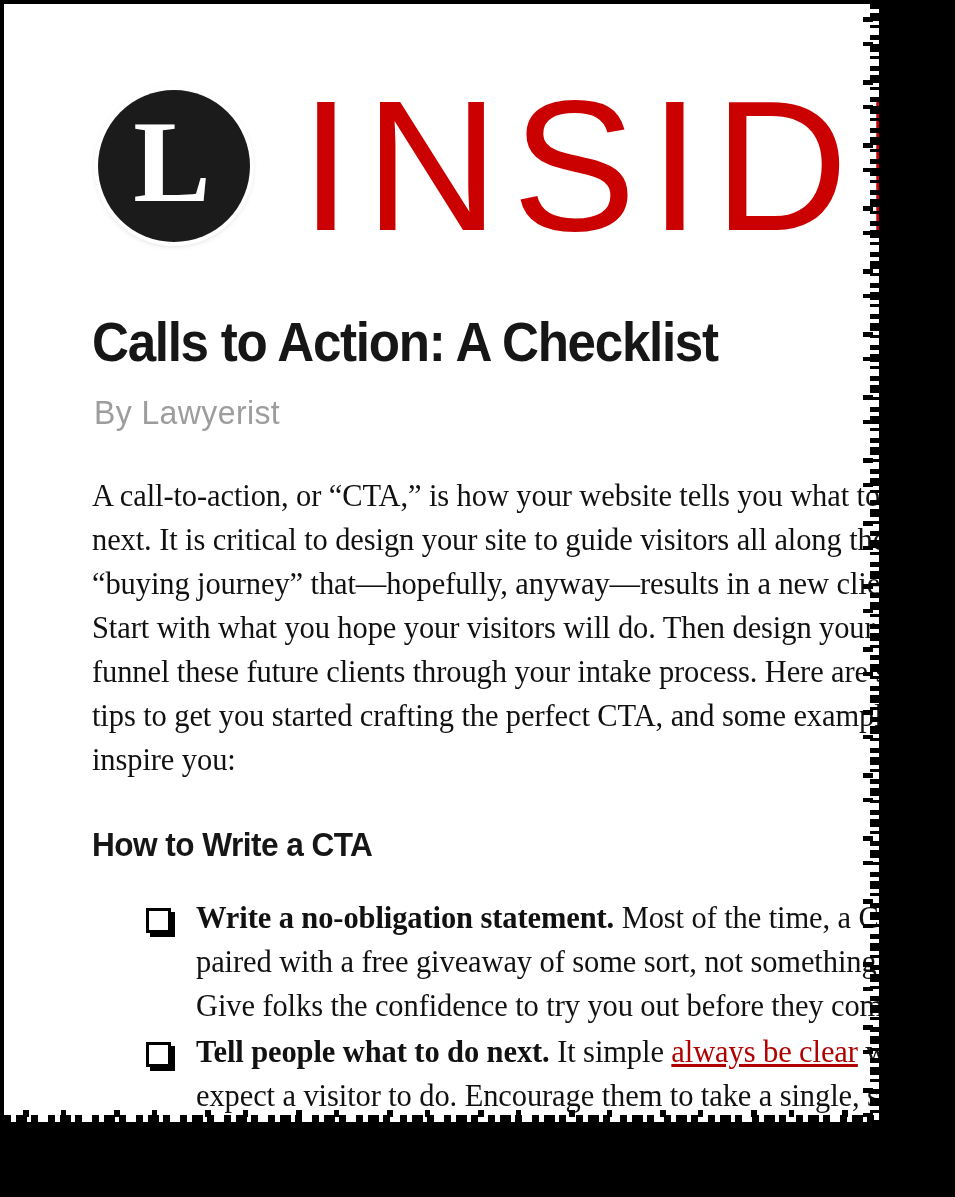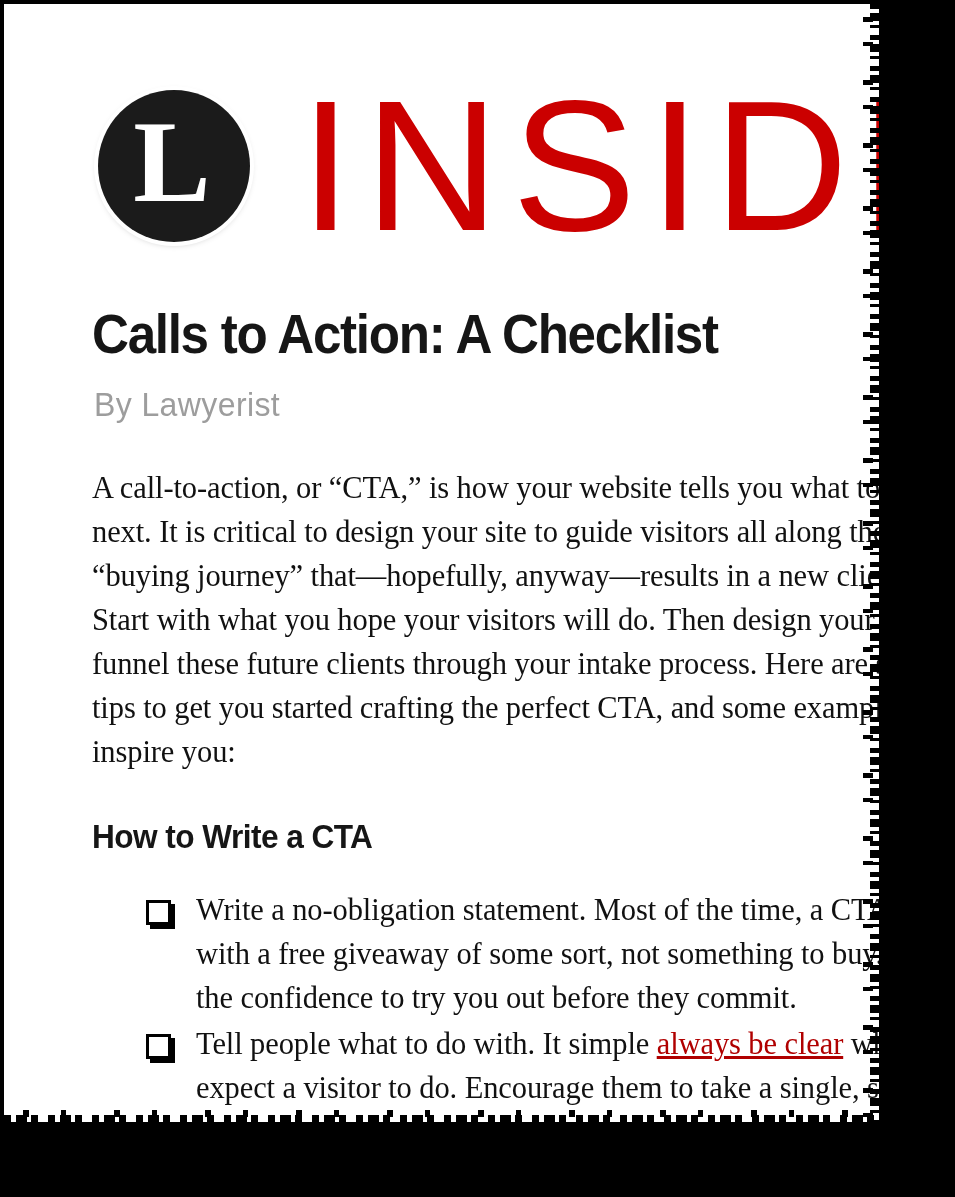--- a/index.html
+++ b/index.html
@@ -150,21 +150,21 @@
     font-size: 186px;
     line-height: 200px;
     letter-spacing: 13px;
     color: #CB0000;
   }
 
   
   #article {
     position: absolute;
     left: 88px;
-    top: 300px;
+    top: 308px;
     width: 840px;
   }
 
   #article-title {
     font-family: "Liberation Sans", sans-serif;
     font-weight: bold;
     font-size: 55px;
     line-height: 60px;
     letter-spacing: -1.4px;
     color: #161616;
@@ -229,21 +229,21 @@
     position: absolute;
     left: 2px;
     top: 12px;
     width: 19px;
     height: 19px;
     border: 3px solid #000;
     background: #fff;
     box-shadow: 4px 4px 0 0 #000;
   }
   #checklist .lead-in {
-    font-weight: normal;
+    font-weight: bold;
   }
   .inline-link {
     color: #B00000;
     text-decoration: underline;
     text-decoration-color: #B00000;
   }
 </style>
 </head>
 <body>
 
@@ -271,21 +271,21 @@
 
         <ul id="checklist">
 
           <li>
             <span class="box-icon"></span>
             <span class="lead-in">Write a no-obligation statement.</span><span> Most of the time, a CTA is paired with a free giveaway of some sort, not something to buy. Give folks the confidence to try you out before they commit.</span>
           </li>
 
           <li>
             <span class="box-icon"></span>
-            <span class="lead-in">Tell people what to do with.</span><span> It simple </span><a class="inline-link" href="#">always be clear</a><span> what you expect a visitor to do. Encourage them to take a single, simple step.</span>
+            <span class="lead-in">Tell people what to do next.</span><span> It simple </span><a class="inline-link" href="#">always be clear</a><span> what you expect a visitor to do. Encourage them to take a single, simple step.</span>
           </li>
 
         </ul>
       </div>
     </div>
 
     <div class="tear-right"></div>
     <div class="tear-bottom"></div>
   </div>
 </div>

